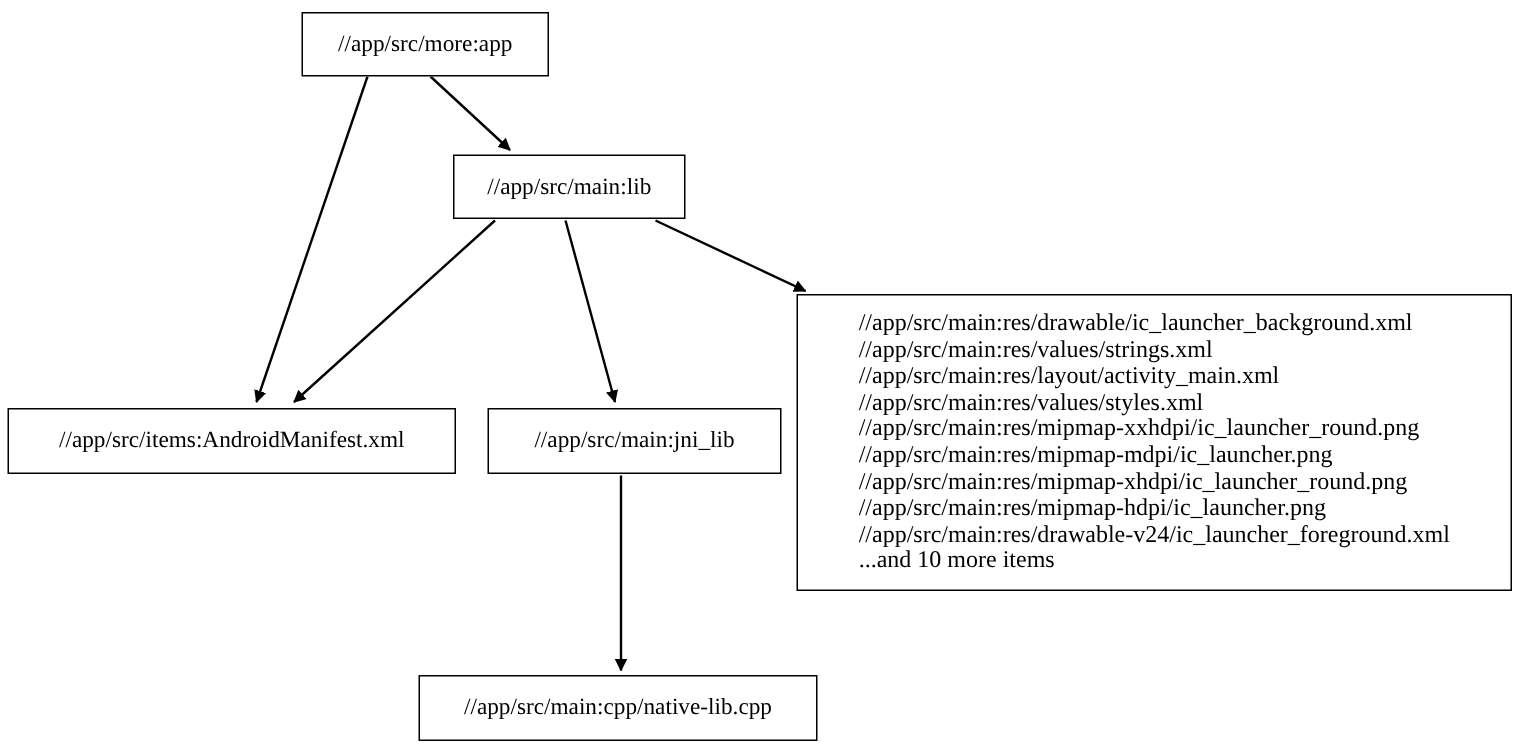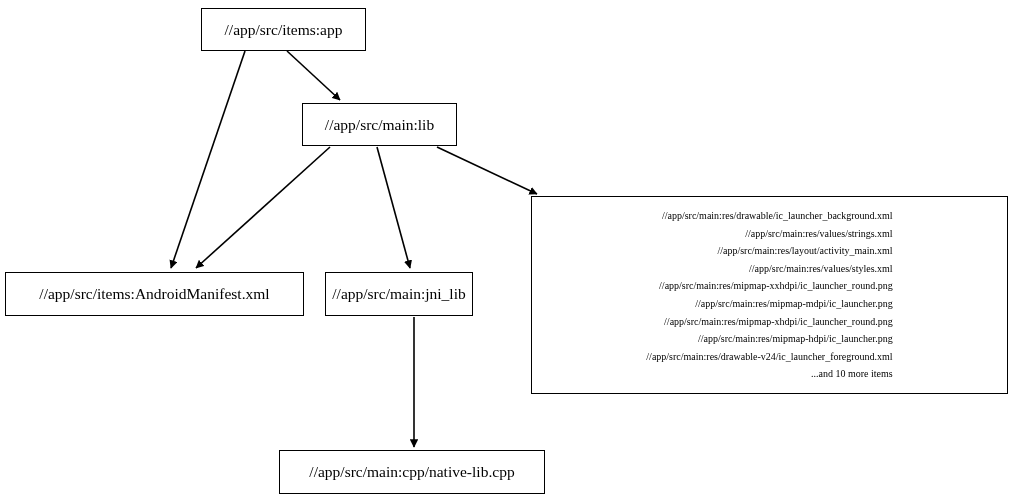--- a/index.html
+++ b/index.html
@@ -37,27 +37,27 @@
     white-space: nowrap;
     font-size: 15.5px;
     line-height: 1.0;
   }
   .node-label {
     display: block;
   }
   .node-multiline {
     white-space: pre;
     line-height: 17.6px;
-    font-size: 10px;
-    text-align: right;
+    font-size: 16px;
+    text-align: left;
   }
   #node-app       { left: 201px; top: 8px;   width: 165px; height: 43px; }
   #node-lib       { left: 302px; top: 103px; width: 155px; height: 43px; }
   #node-manifest  { left: 5px;   top: 272px; width: 299px; height: 44px; }
-  #node-jni-lib   { left: 325px; top: 272px; width: 148px; height: 44px; }
+  #node-jni-lib   { left: 325px; top: 272px; width: 196px; height: 44px; }
   #node-resources { left: 531px; top: 196px; width: 477px; height: 198px; }
   #node-native-lib{ left: 279px; top: 450px; width: 266px; height: 44px; }
 </style>
 </head>
 <body>
 
 <div id="graph-canvas">
 
   <svg id="edge-layer" viewBox="0 0 1018 496" width="1018" height="496">
     <defs>
@@ -73,21 +73,21 @@
     <line x1="330" y1="147" x2="196" y2="268" stroke="#000000" stroke-width="1.6" marker-end="url(#arrow)"></line>
 
     <line x1="377" y1="147" x2="410" y2="268" stroke="#000000" stroke-width="1.6" marker-end="url(#arrow)"></line>
 
     <line x1="437" y1="147" x2="537" y2="194" stroke="#000000" stroke-width="1.6" marker-end="url(#arrow)"></line>
 
     <line x1="414" y1="317" x2="414" y2="447" stroke="#000000" stroke-width="1.6" marker-end="url(#arrow)"></line>
   </svg>
 
   <div class="node" id="node-app">
-    <span class="node-label">//app/src/items:app</span>
+    <span class="node-label">//app/src/more:app</span>
   </div>
 
   <div class="node" id="node-lib">
     <span class="node-label">//app/src/main:lib</span>
   </div>
 
   <div class="node" id="node-manifest">
     <span class="node-label">//app/src/items:AndroidManifest.xml</span>
   </div>
 

